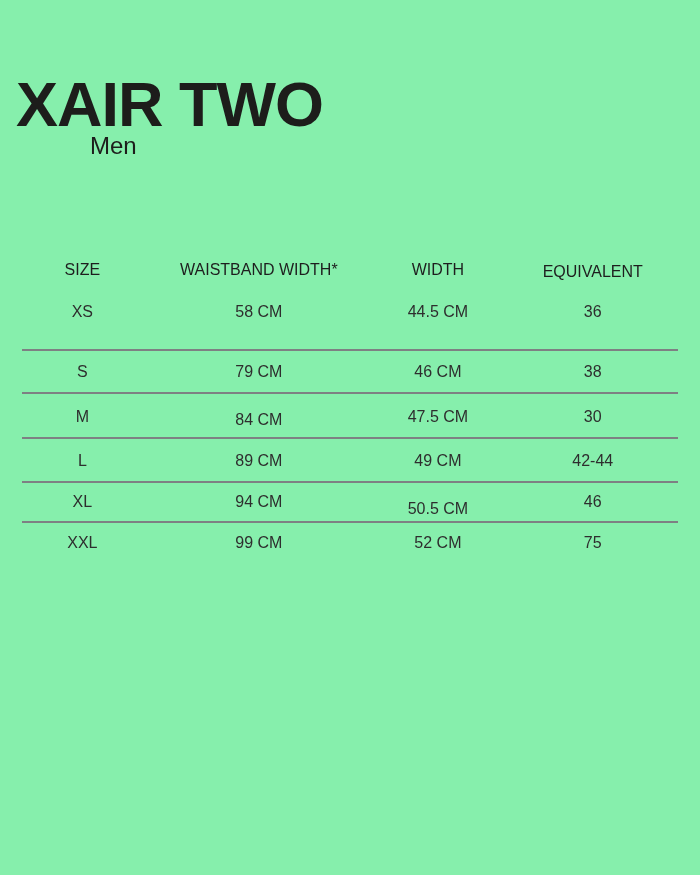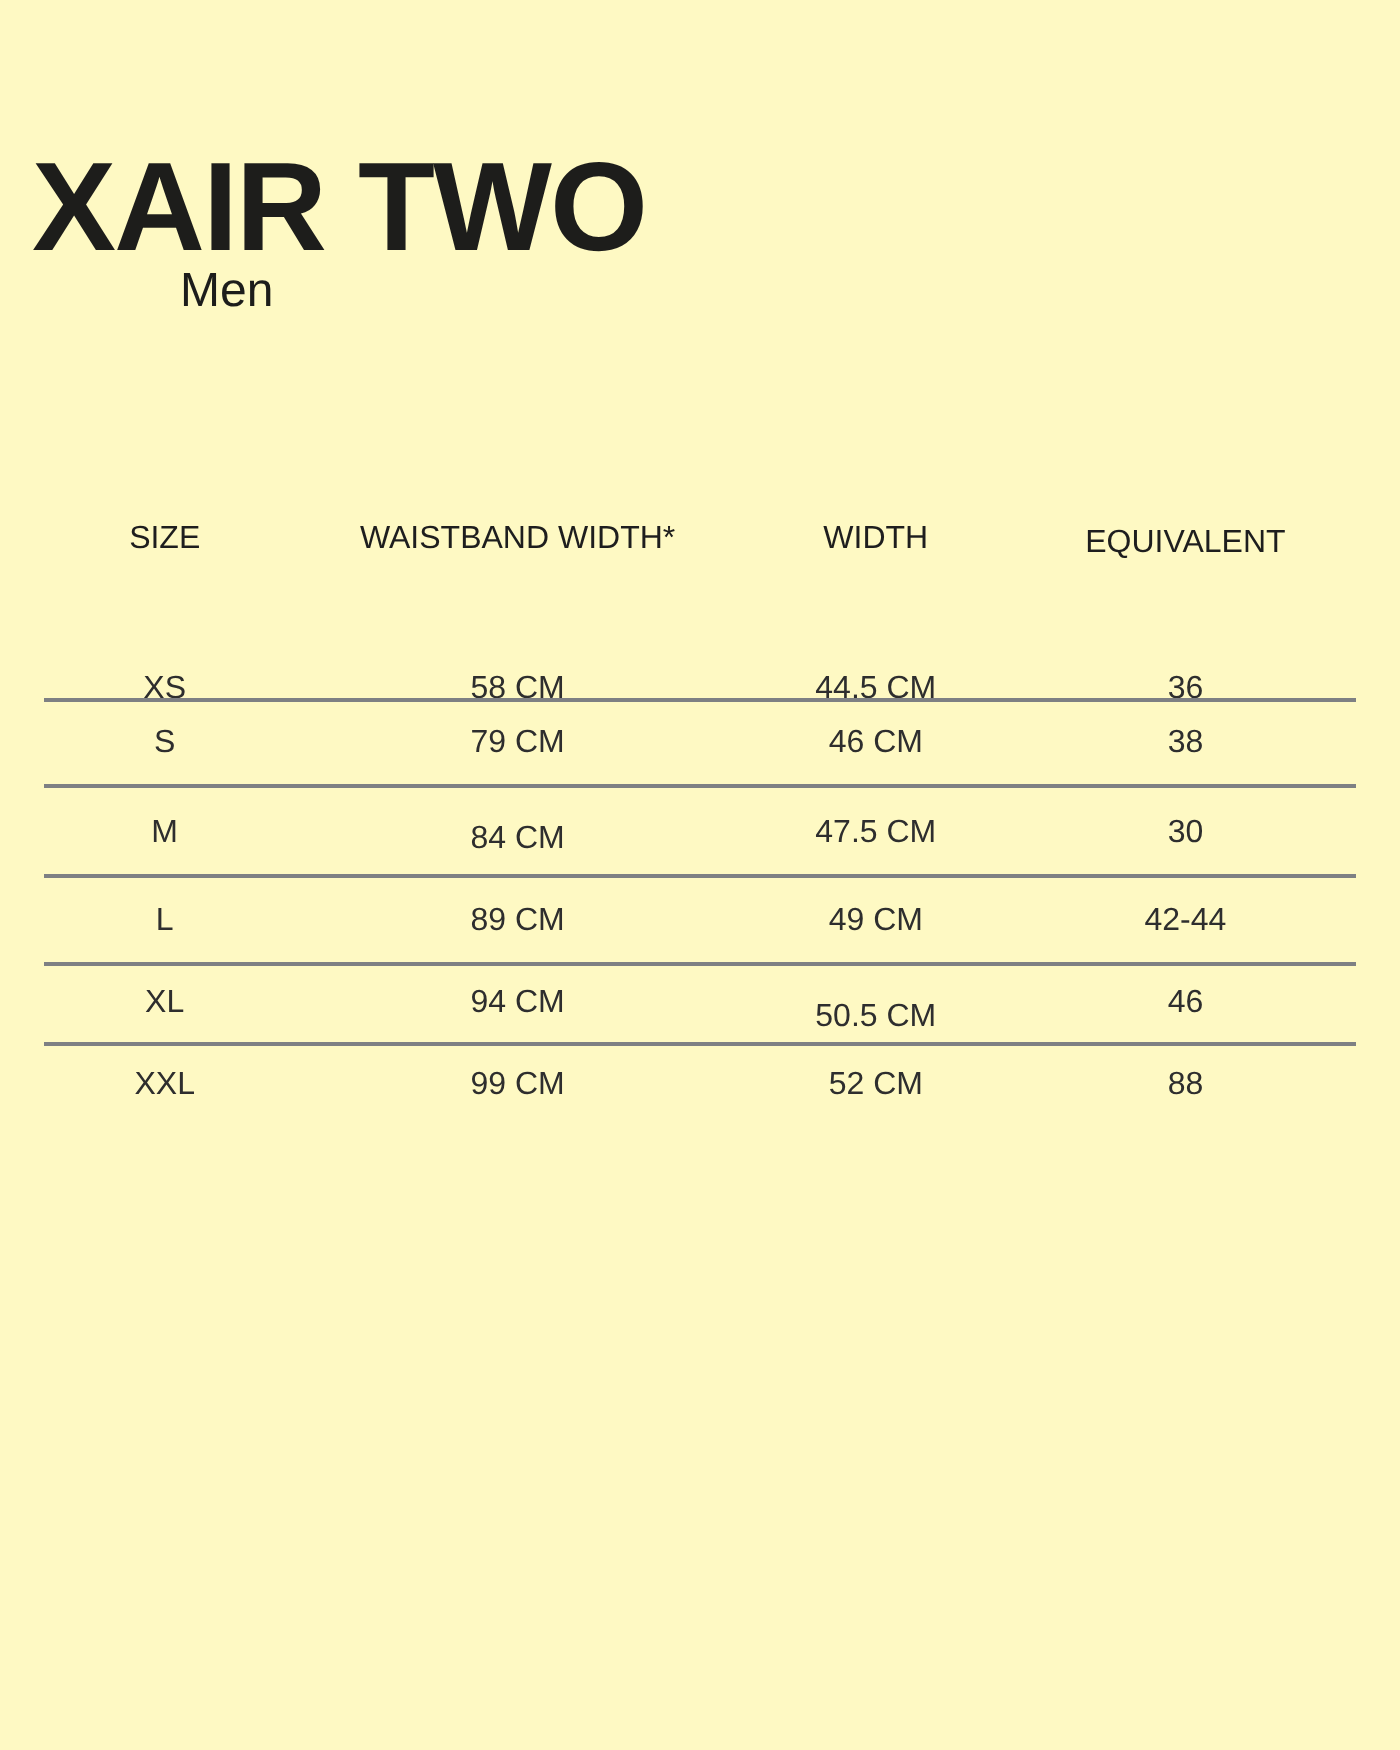--- a/index.html
+++ b/index.html
@@ -10,21 +10,21 @@
   body {
     width: 700px;
     height: 875px;
     font-family: "Liberation Sans", sans-serif;
     position: relative;
     overflow: hidden;
   }
   .page {
     position: absolute;
     inset: 0;
-    background: #fef9c3;
+    background: #86efac;
   }
   .title {
     position: absolute;
     left: 16px;
     top: 73px;
     margin: 0;
     font-size: 63px;
     font-weight: 700;
     line-height: 1;
     letter-spacing: -1px;
@@ -60,21 +60,21 @@
   .th {
     font-weight: 400;
     color: #1e1e1e;
   }
   .c1 { left: 9.2%; }
   .c2 { left: 36.1%; }
   .c3 { left: 63.4%; }
   .c4 { left: 87.0%; }
 
   .thead   { top: 258px; }
-  .row-xs  { top: 333px; }
+  .row-xs  { top: 300px; }
   .row-s   { top: 360px; }
   .row-m   { top: 405px; }
   .row-l   { top: 449px; }
   .row-xl  { top: 490px; }
   .row-xxl { top: 531px; }
 
   
   .thead .c4 { top: 2px; }
   .row-m .c2 { top: 3px; }
   .row-xl .c3 { top: 7px; }
@@ -151,17 +151,17 @@
       <span class="cell c3">50.5 CM</span>
       <span class="cell c4">46</span>
     </div>
 
     <div class="divider d5"></div>
 
     <div class="row row-xxl">
       <span class="cell c1">XXL</span>
       <span class="cell c2">99 CM</span>
       <span class="cell c3">52 CM</span>
-      <span class="cell c4">88</span>
+      <span class="cell c4">75</span>
     </div>
 
   </div>
 </div>
 
 </body></html>

